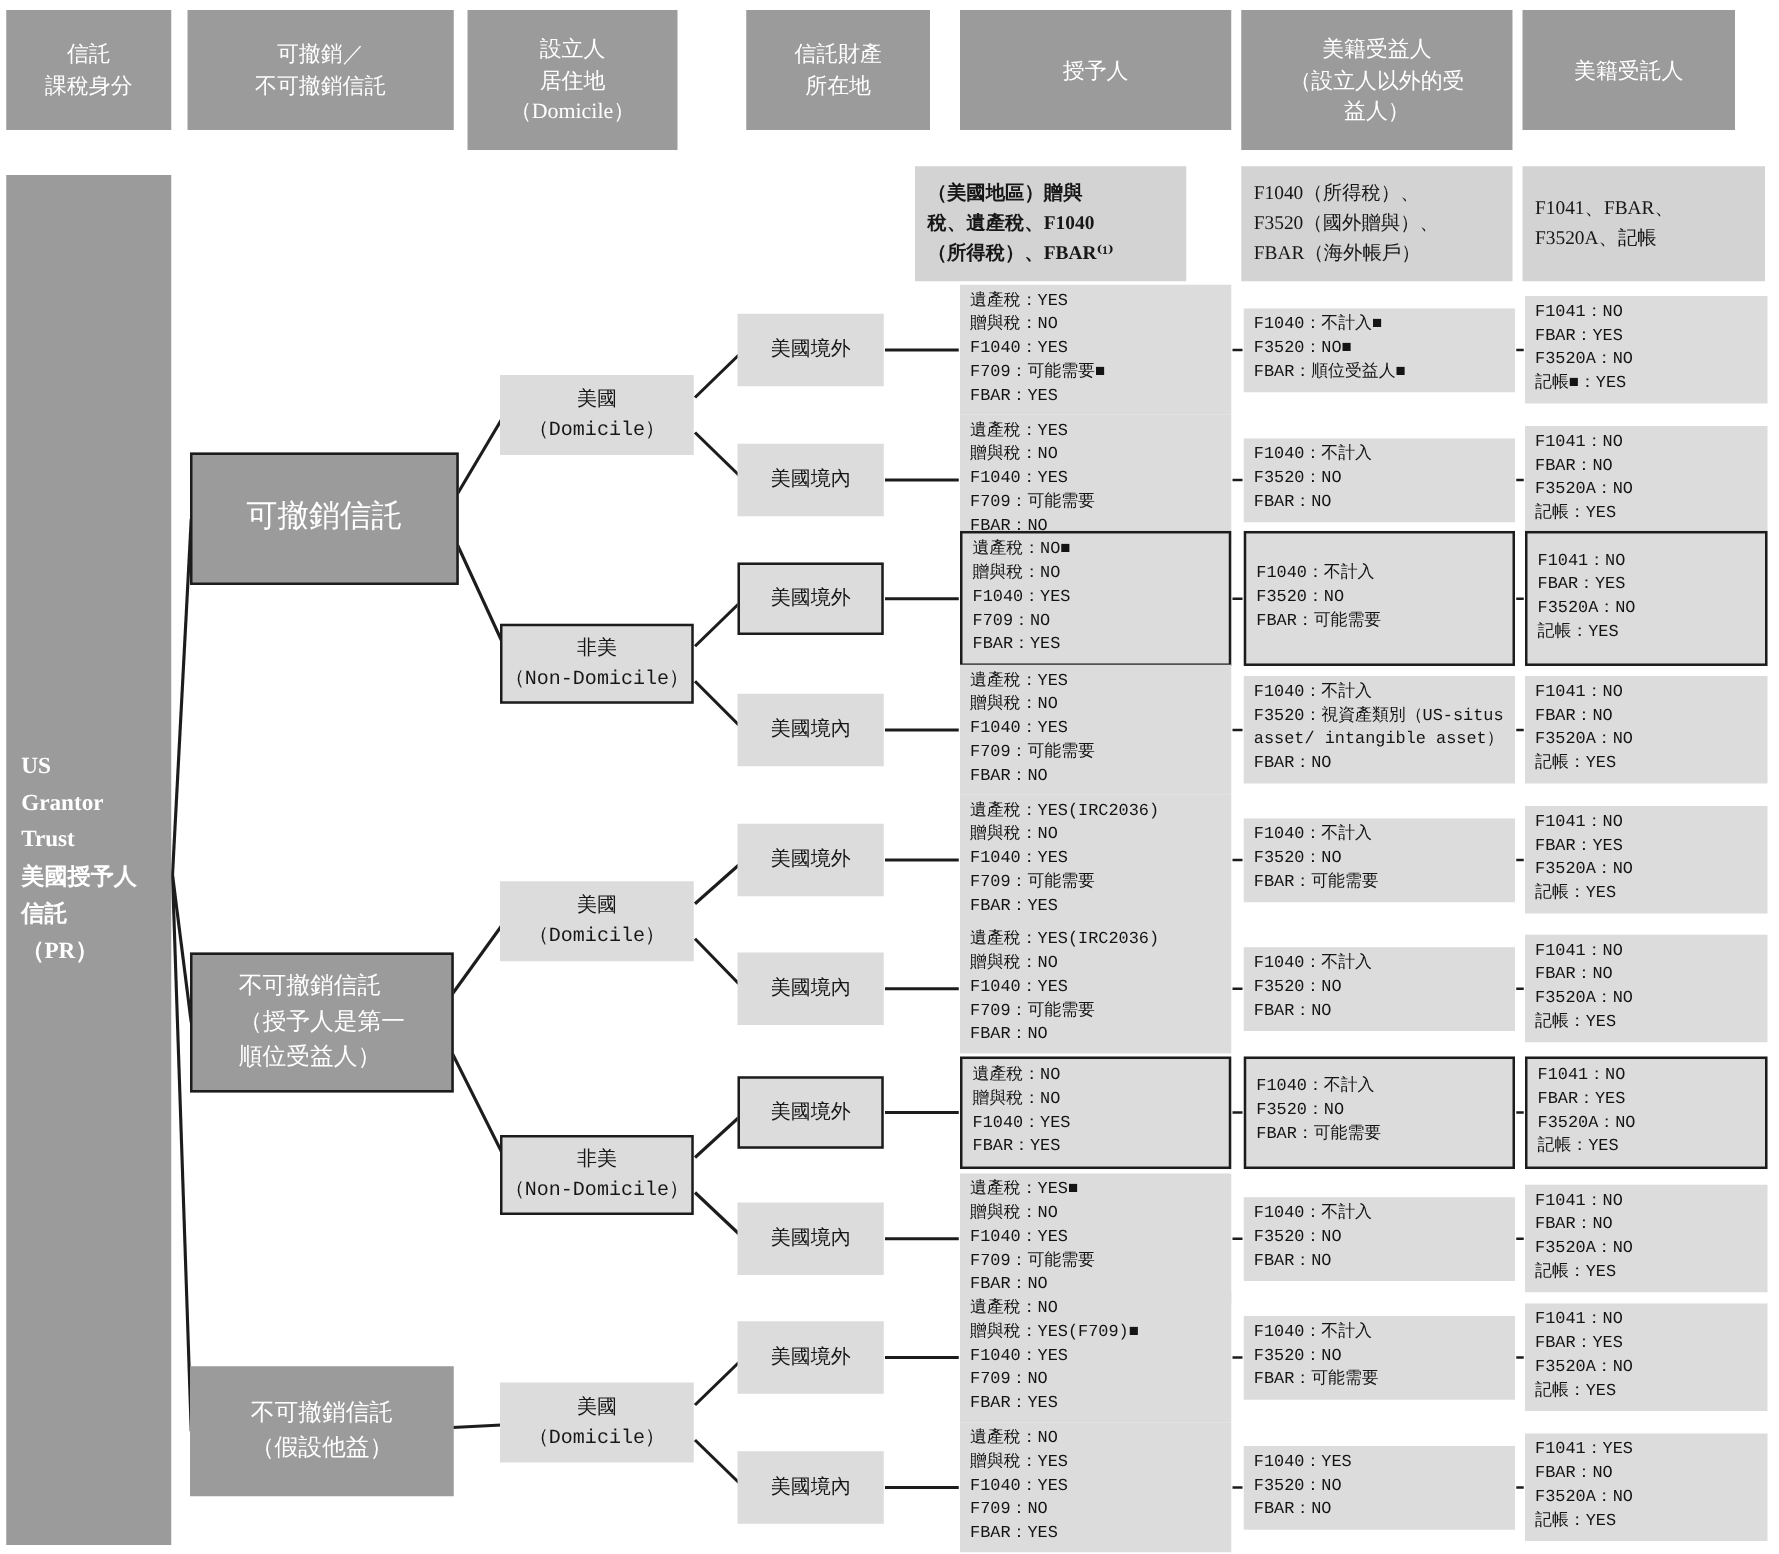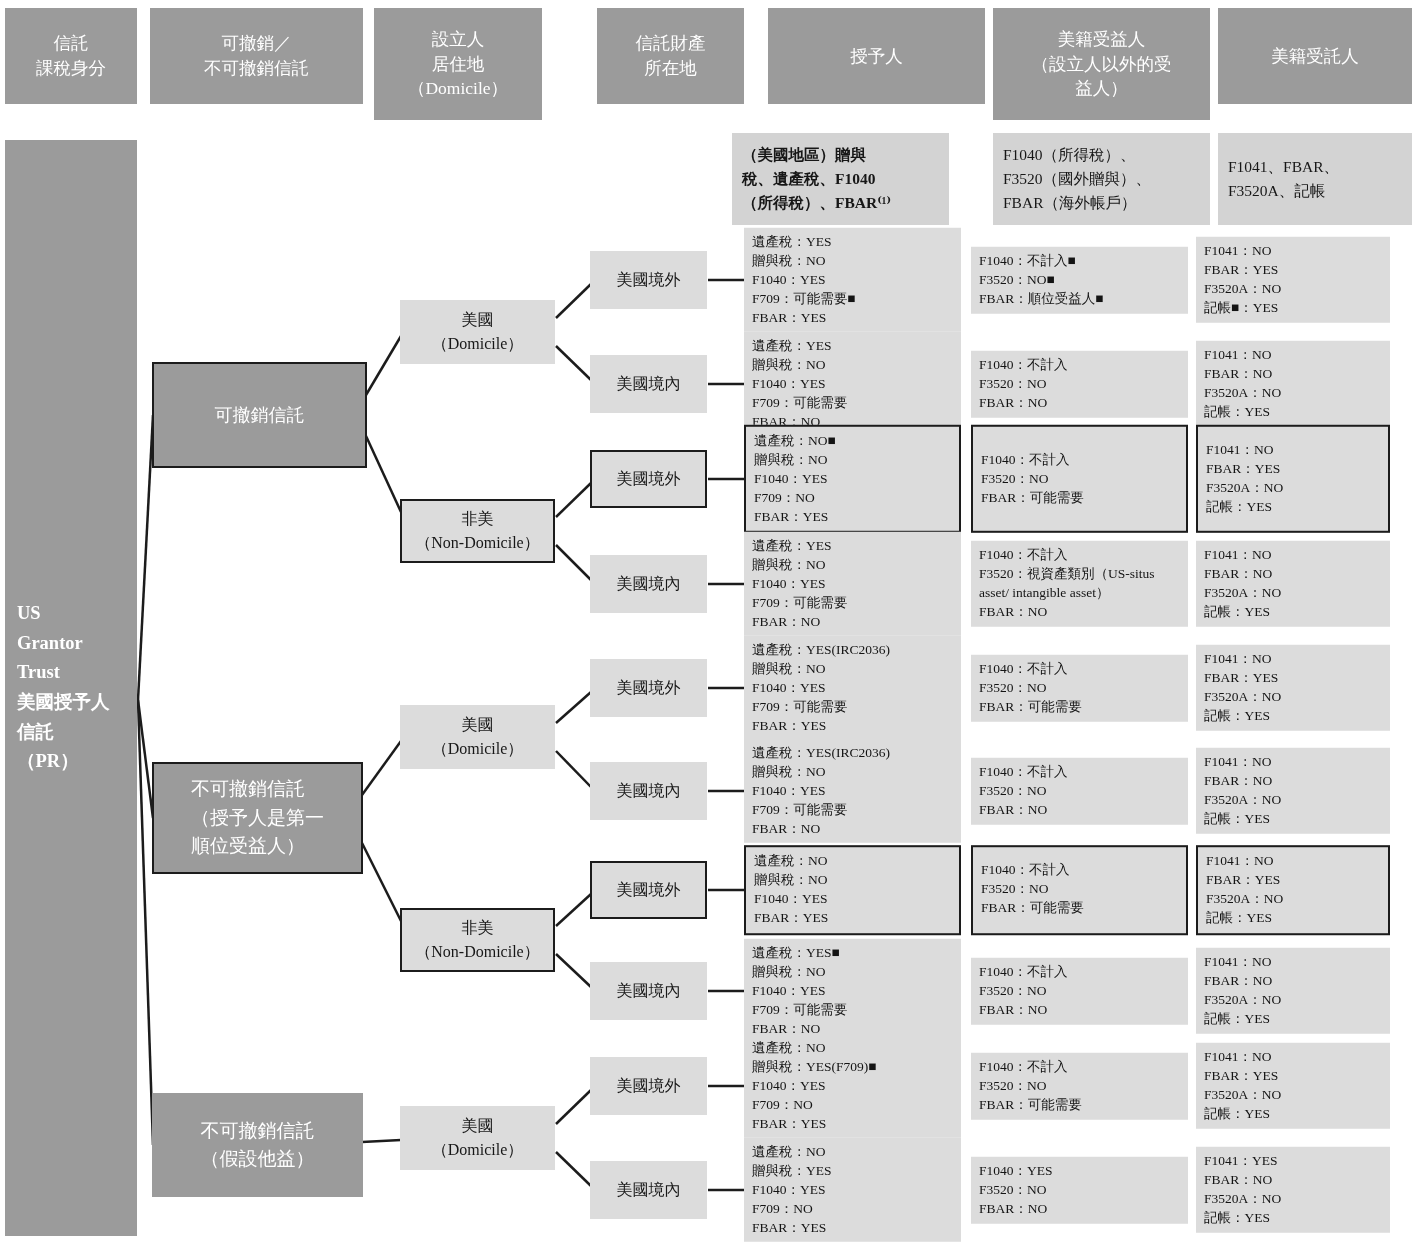--- a/index.html
+++ b/index.html
@@ -9,27 +9,27 @@
   .lines line{stroke:#1c1c1c;}
   .abs{position:absolute;box-sizing:border-box;}
   .pre{white-space:pre-line;}
   .hdr{background:#9b9b9b;color:#ffffff;display:flex;align-items:center;justify-content:center;
        text-align:center;font-size:17.5px;line-height:1.42;}
   .sub{background:#d3d3d3;color:#171717;font-size:15.5px;line-height:1.56;padding:6px 10px;
        display:flex;flex-direction:column;justify-content:center;min-height:92px;}
   .trunk{background:#9b9b9b;color:#ffffff;font-weight:bold;font-size:18.5px;line-height:1.6;
        padding-left:10px;display:flex;flex-direction:column;justify-content:center;}
   .node{display:flex;align-items:center;justify-content:center;text-align:center;
-       transform:translateY(-50%);background:#dcdcdc;color:#171717;font-size:16px;line-height:1.5;}
+       transform:translateY(-50%);background:#dcdcdc;color:#171717;font-size:16px;line-height:1.5;font-family:Liberation Mono, monospace;}
   .node.dark{background:#9b9b9b;color:#ffffff;}
   .bordered{border:2.5px solid #1c1c1c;}
   .leftText{text-align:left;}
-  .b1{font-size:18px;}
+  .b1{font-size:25px;}
   .b23{font-size:19px;}
-  .row{position:absolute;left:744px;width:652px;display:flex;align-items:center;transform:translateY(-50%);}
+  .row{position:absolute;left:768px;width:652px;display:flex;align-items:center;transform:translateY(-50%);font-family:Liberation Mono, monospace;}
   .row.stretch{align-items:stretch;}
   .cell{background:#dcdcdc;color:#141414;font-size:13.5px;line-height:1.4;padding:5px 8px;
        box-sizing:border-box;}
   .row.stretch .cell{display:flex;flex-direction:column;justify-content:center;border:2.5px solid #1c1c1c;}
   .c1{width:217px;}
   .c2{width:217px;margin-left:10px;}
   .c3{width:194px;margin-left:8px;}
 </style>
 </head>
 <body>
@@ -99,21 +99,21 @@
 不可撤銷信託</div>
   <div class="abs hdr pre" style="left:374px;top:8px;width:168px;height:112px;">設立人
 居住地
 （Domicile）</div>
   <div class="abs hdr pre" style="left:597px;top:8px;width:147px;height:96px;">信託財產
 所在地</div>
   <div class="abs hdr pre" style="left:768px;top:8px;width:217px;height:96px;">授予人</div>
   <div class="abs hdr pre" style="left:993px;top:8px;width:217px;height:112px;">美籍受益人
 （設立人以外的受
 益人）</div>
-  <div class="abs hdr pre" style="left:1218px;top:8px;width:194px;height:96px;">美籍受託人</div>
+  <div class="abs hdr pre" style="left:1218px;top:8px;width:170px;height:96px;">美籍受託人</div>
 
   <div class="abs sub pre" style="left:732px;top:133px;width:217px;font-weight:bold;">（美國地區）贈與
 稅、遺產稅、F1040
 （所得稅）、FBAR⁽¹⁾</div>
   <div class="abs sub pre" style="left:993px;top:133px;width:217px;">F1040（所得稅）、
 F3520（國外贈與）、
 FBAR（海外帳戶）</div>
   <div class="abs sub pre" style="left:1218px;top:133px;width:194px;">F1041、FBAR、
 F3520A、記帳</div>
 

